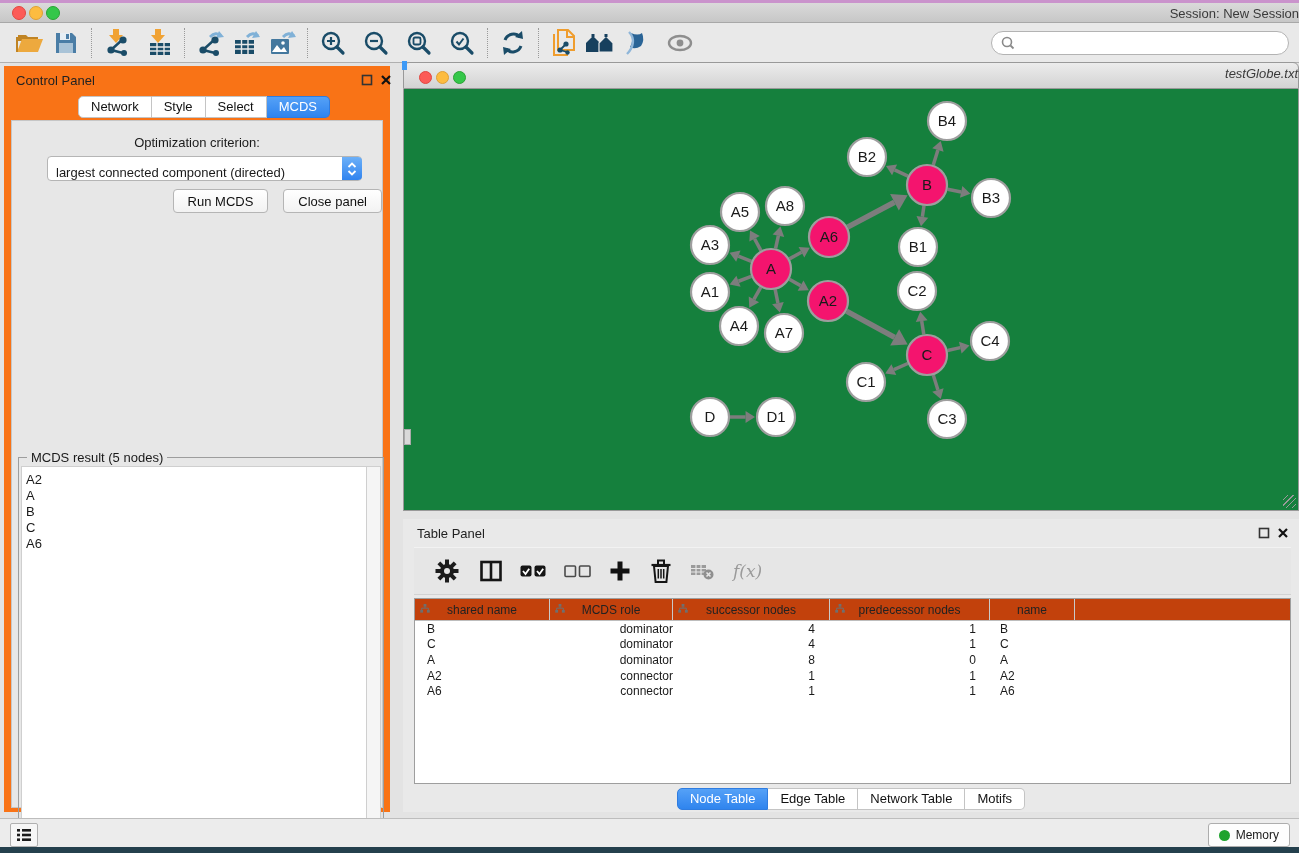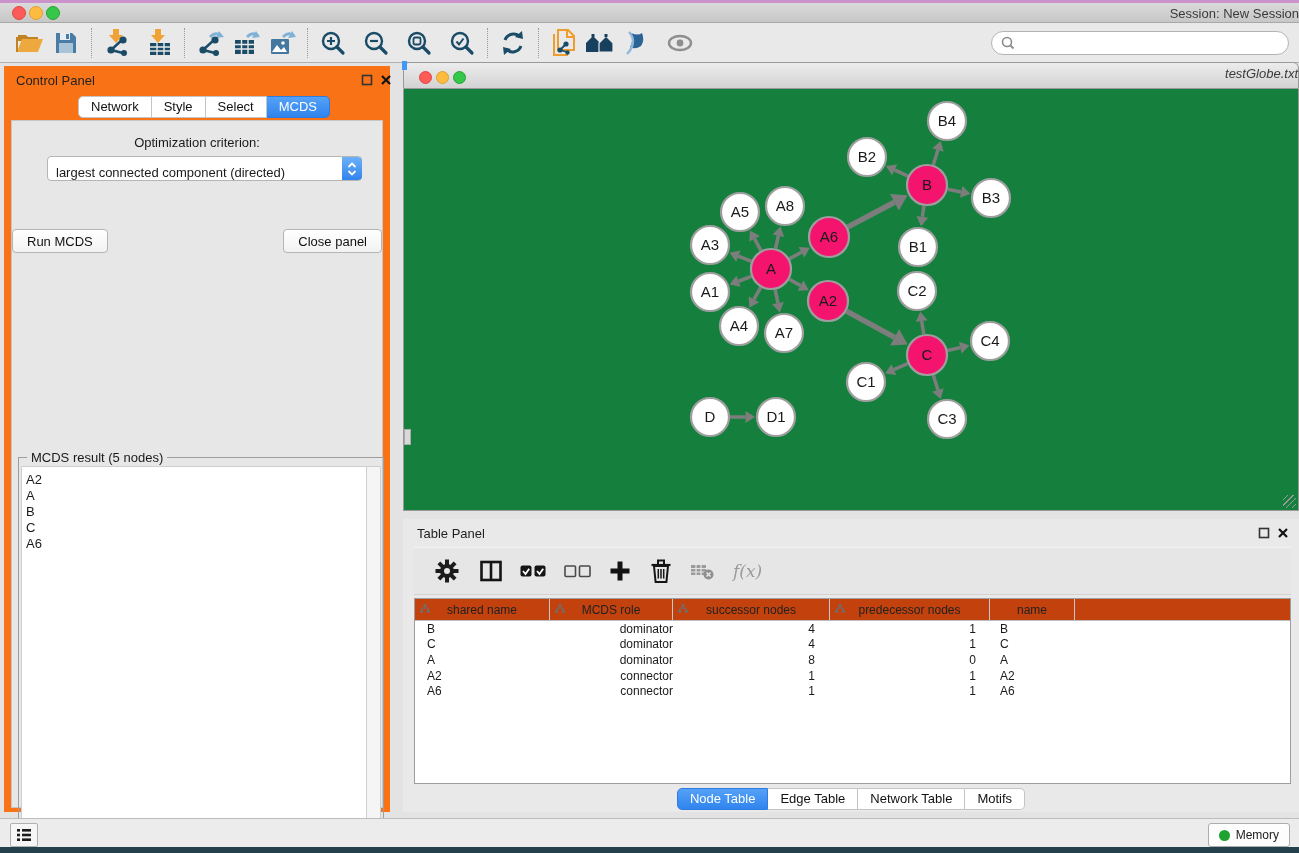--- a/index.html
+++ b/index.html
@@ -29,21 +29,21 @@
        font-size:13px;text-align:center;padding:0 12px;color:#111;}
   .seg:first-child{border-left:1px solid #c4c4c4;border-radius:5px 0 0 5px;}
   .seg:last-child{border-radius:0 5px 5px 0;}
   .seg.active{background:linear-gradient(#55a1f7,#2f84ee);border-color:#2f7ce0;color:#fff;}
   .cp-content{left:7px;top:54px;width:370px;height:686px;background:#e7e7e7;border:1px solid #c6c6c6;}
   .opt-label{left:0;width:100%;top:14px;text-align:center;font-size:13px;}
   .dropdown{left:35px;top:35px;width:313px;height:23px;background:#fff;border:1px solid #b5b5b5;border-radius:4px;display:flex;align-items:flex-end;}
   .dropdown .dd-text{flex:1;font-size:13px;padding-left:8px;white-space:nowrap;overflow:hidden;}
   .dd-stepper{width:20px;height:23px;margin-right:-1px;border-radius:0 4px 4px 0;background:linear-gradient(#6cb0f8,#3184ef);display:flex;align-items:center;justify-content:center;}
   .btn{height:22px;background:linear-gradient(#ffffff,#f2f2f2);border:1px solid #b5b5b5;border-radius:4px;font-size:13px;display:inline-flex;align-items:center;justify-content:center;padding:0 14px;color:#111;}
-  .btn-row{left:0;top:68px;width:100%;display:flex;justify-content:space-between;gap:15px;margin-top:40px;}
+  .btn-row{left:0;top:68px;width:100%;display:flex;justify-content:flex-end;gap:15px;}
   .groupbox{left:6px;top:336px;width:364px;height:456px;border:1px solid #9d9d9d;}
   .group-legend{left:8px;top:-8px;background:#e7e7e7;padding:0 4px;font-size:13px;}
   .listbox{left:2px;top:8px;width:347px;height:444px;background:#fff;border:1px solid #cfcfcf;border-right:none;overflow:hidden;}
   .result-item{font-size:13px;line-height:16px;padding-left:4px;}
   .scrolltrack{right:2px;top:8px;width:13px;height:444px;background:#f5f5f5;border:1px solid #cfcfcf;}
   
   .netwin{left:403px;top:62px;width:896px;height:449px;}
   .net-title{left:0;top:0;width:100%;height:27px;background:linear-gradient(#ececec,#d3d3d3);
              border:1px solid #999;border-radius:6px 6px 0 0;box-sizing:border-box;}
   .net-title .win-title{top:3px;font-style:italic;}

